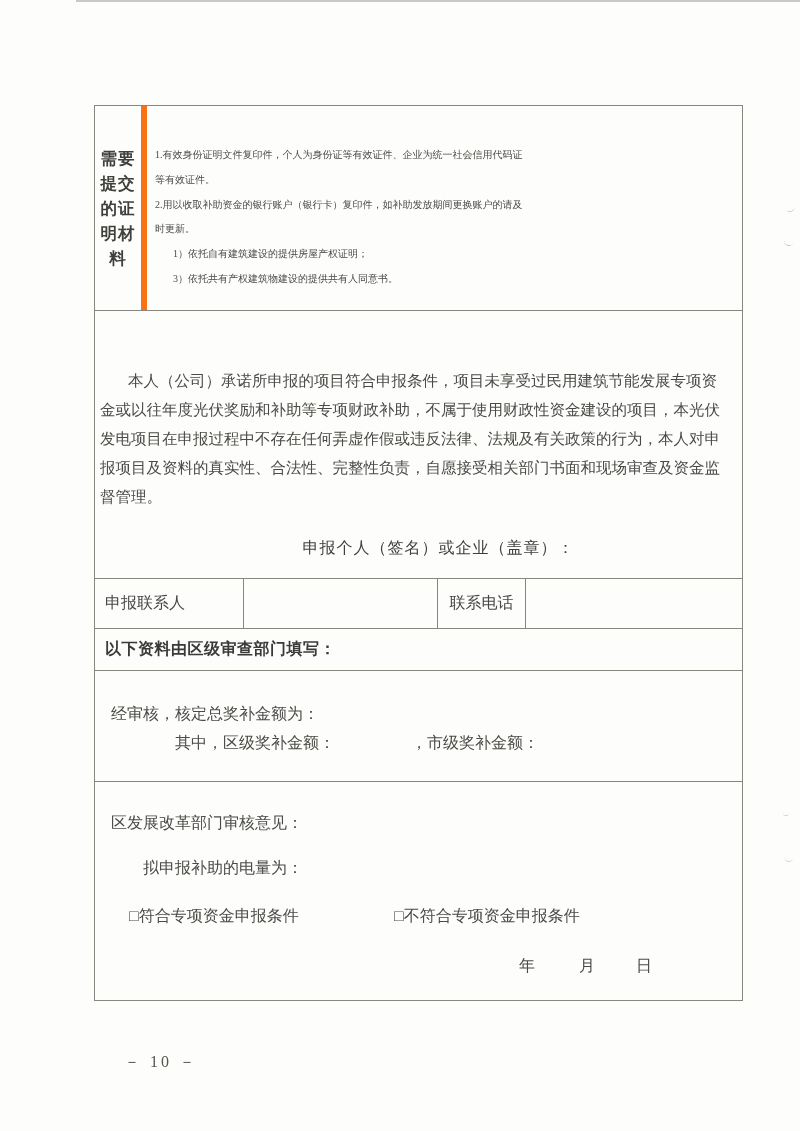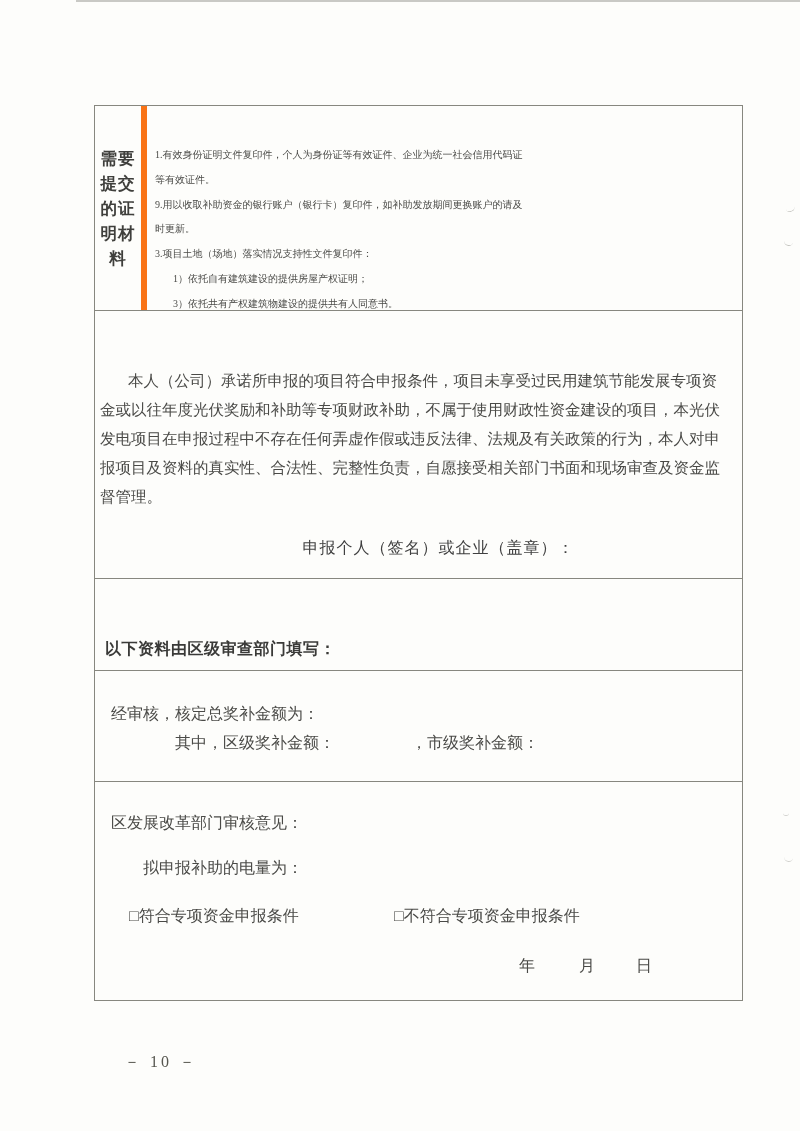--- a/index.html
+++ b/index.html
@@ -113,40 +113,45 @@
   <div class="form-table">
 
     <div class="row row1">
       <div class="cell label-cell">
         <div class="vlabel">需要提交的证明材料</div>
       </div>
       <div class="cell content-cell">
         <div class="mlines">
             <div class="tline" style="padding-left: 0em;">1.有效身份证明文件复印件，个人为身份证等有效证件、企业为统一社会信用代码证</div>
             <div class="tline" style="padding-left: 0em;">等有效证件。</div>
-            <div class="tline" style="padding-left: 0em;">9.用以收取补助资金的银行账户（银行卡）复印件，如补助发放期间更换账户的请及</div>
+            <div class="tline" style="padding-left: 0em;">2.用以收取补助资金的银行账户（银行卡）复印件，如补助发放期间更换账户的请及</div>
             <div class="tline" style="padding-left: 0em;">时更新。</div>
-            <div class="tline" style="padding-left: 0em;">3.项目土地（场地）落实情况支持性文件复印件：</div>
             <div class="tline" style="padding-left: 1.8em;">1）依托自有建筑建设的提供房屋产权证明；</div>
             <div class="tline" style="padding-left: 1.8em;">3）依托共有产权建筑物建设的提供共有人同意书。</div>
           </div>
       </div>
     </div>
 
     <div class="row row2">
       <div class="decl">
           <div class="tline" style="padding-left: 1.8em;">本人（公司）承诺所申报的项目符合申报条件，项目未享受过民用建筑节能发展专项资</div>
           <div class="tline" style="padding-left: 0em;">金或以往年度光伏奖励和补助等专项财政补助，不属于使用财政性资金建设的项目，本光伏</div>
           <div class="tline" style="padding-left: 0em;">发电项目在申报过程中不存在任何弄虚作假或违反法律、法规及有关政策的行为，本人对申</div>
           <div class="tline" style="padding-left: 0em;">报项目及资料的真实性、合法性、完整性负责，自愿接受相关部门书面和现场审查及资金监</div>
           <div class="tline" style="padding-left: 0em;">督管理。</div>
         </div>
       <div class="sig">申报个人（签名）或企业（盖章）：</div>
     </div>
 
+    <div class="row row3">
+      <div class="cell c1">申报联系人</div>
+      <div class="cell c2"></div>
+      <div class="cell c3">联系电话</div>
+      <div class="cell c4"></div>
+    </div>
 
     <div class="row row4">
       <div class="sheader">以下资料由区级审查部门填写：</div>
     </div>
 
     <div class="row row5">
       <div class="rline1">经审核，核定总奖补金额为：</div>
       <div class="rline2">
         <span>其中，区级奖补金额：</span><span class="amount-gap"></span><span>，市级奖补金额：</span>
       </div>

